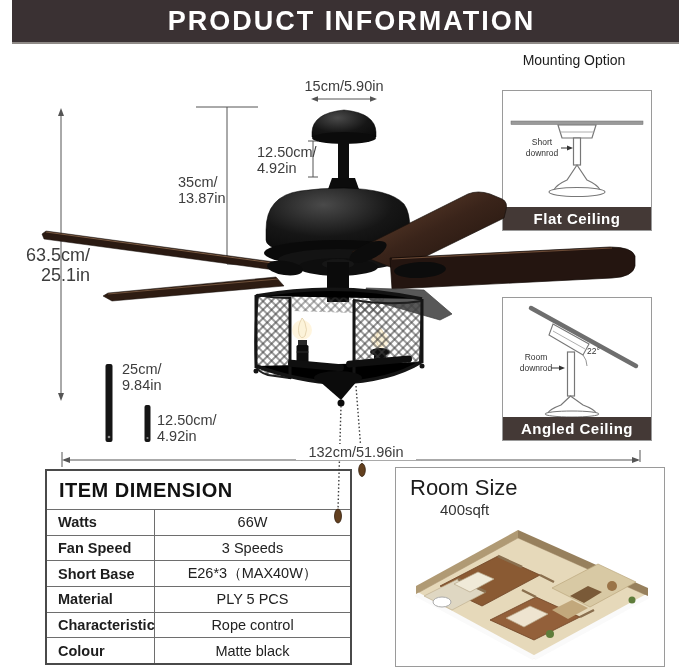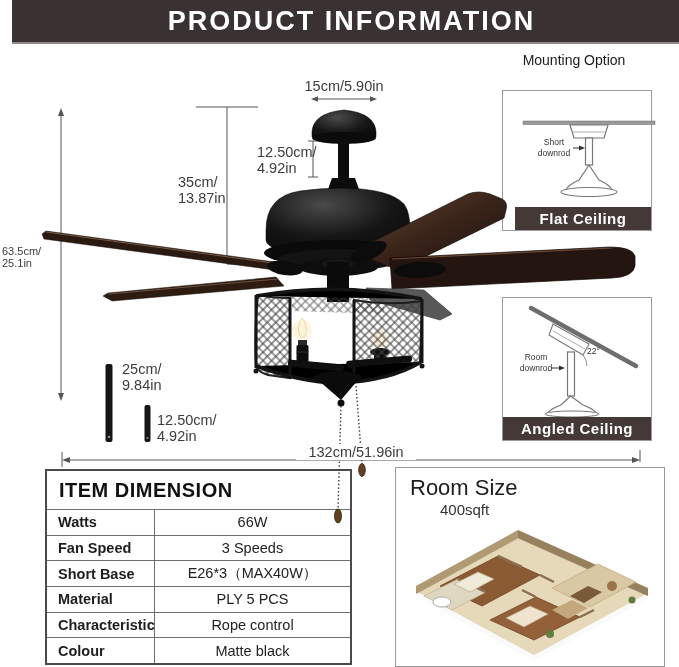--- a/index.html
+++ b/index.html
@@ -7,21 +7,21 @@
          font-family:"Liberation Sans","DejaVu Sans",sans-serif;color:#222;}
   
   .banner{position:absolute;left:12px;top:0;width:679px;height:42px;background:#3a3133;
           border-bottom:2px solid #8f8a87;display:flex;align-items:center;justify-content:center;}
   .banner-title{color:#fff;font-size:27px;font-weight:bold;letter-spacing:2px;}
   
   .mount-heading{position:absolute;left:488px;top:52px;width:172px;text-align:center;
                  font-size:14px;color:#1b1b1b;}
   .mount-card{position:absolute;left:502px;width:150px;border:1px solid #9a9a9a;background:#fff;
               box-sizing:border-box;display:flex;flex-direction:column;}
-  .mount-card.flat{top:90px;height:141px;padding-left:12px;}
+  .mount-card.flat{top:90px;height:141px;}
   .mount-card.angled{top:297px;height:144px;}
   .mount-diagram{position:relative;flex:1;background:#fff;}
   .mount-caption{height:23px;background:#443936;color:#fff;font-weight:bold;font-size:15px;
                  display:flex;align-items:center;justify-content:center;letter-spacing:.5px;}
   .diagram-note{position:absolute;font-size:8.5px;line-height:1.25;color:#333;text-align:center;
                 white-space:pre-line;}
   .angle-note{position:absolute;font-size:8.5px;color:#333;}
   
   .dim-label{position:absolute;color:#3d3d3d;font-size:14.5px;line-height:1.12;white-space:pre-line;z-index:4;}
   .dim-center{text-align:center;}
@@ -264,21 +264,21 @@
       <path d="M356,386 L362,464" stroke="#3e3e3e" stroke-width="1.4" stroke-dasharray="1.5,2.2" fill="none"></path>
       <ellipse cx="362" cy="470" rx="3.3" ry="6.5" fill="#63401f" stroke="#33200e" stroke-width="0.8"></ellipse>
     </g>
   </svg>
 
   <div class="dim-label dim-center" style="left:301px;top:78px;width:86px;">15cm/5.90in</div>
   <div class="dim-label" style="left:257px;top:144px;">12.50cm/
 4.92in</div>
   <div class="dim-label" style="left:178px;top:174px;">35cm/
 13.87in</div>
-  <div class="dim-label" style="left:2px;top:245px;font-size:11px;">63.5cm/
+  <div class="dim-label" style="left:26px;top:245px;font-size:18px;text-align:right;">63.5cm/
 25.1in</div>
   <div class="dim-label" style="left:122px;top:361px;">25cm/
 9.84in</div>
   <div class="dim-label" style="left:157px;top:412px;">12.50cm/
 4.92in</div>
   <div class="dim-label dim-center" style="left:296px;top:444px;width:120px;background:#fff;">132cm/51.96in</div>
 
 </div>
 
 </body></html>

